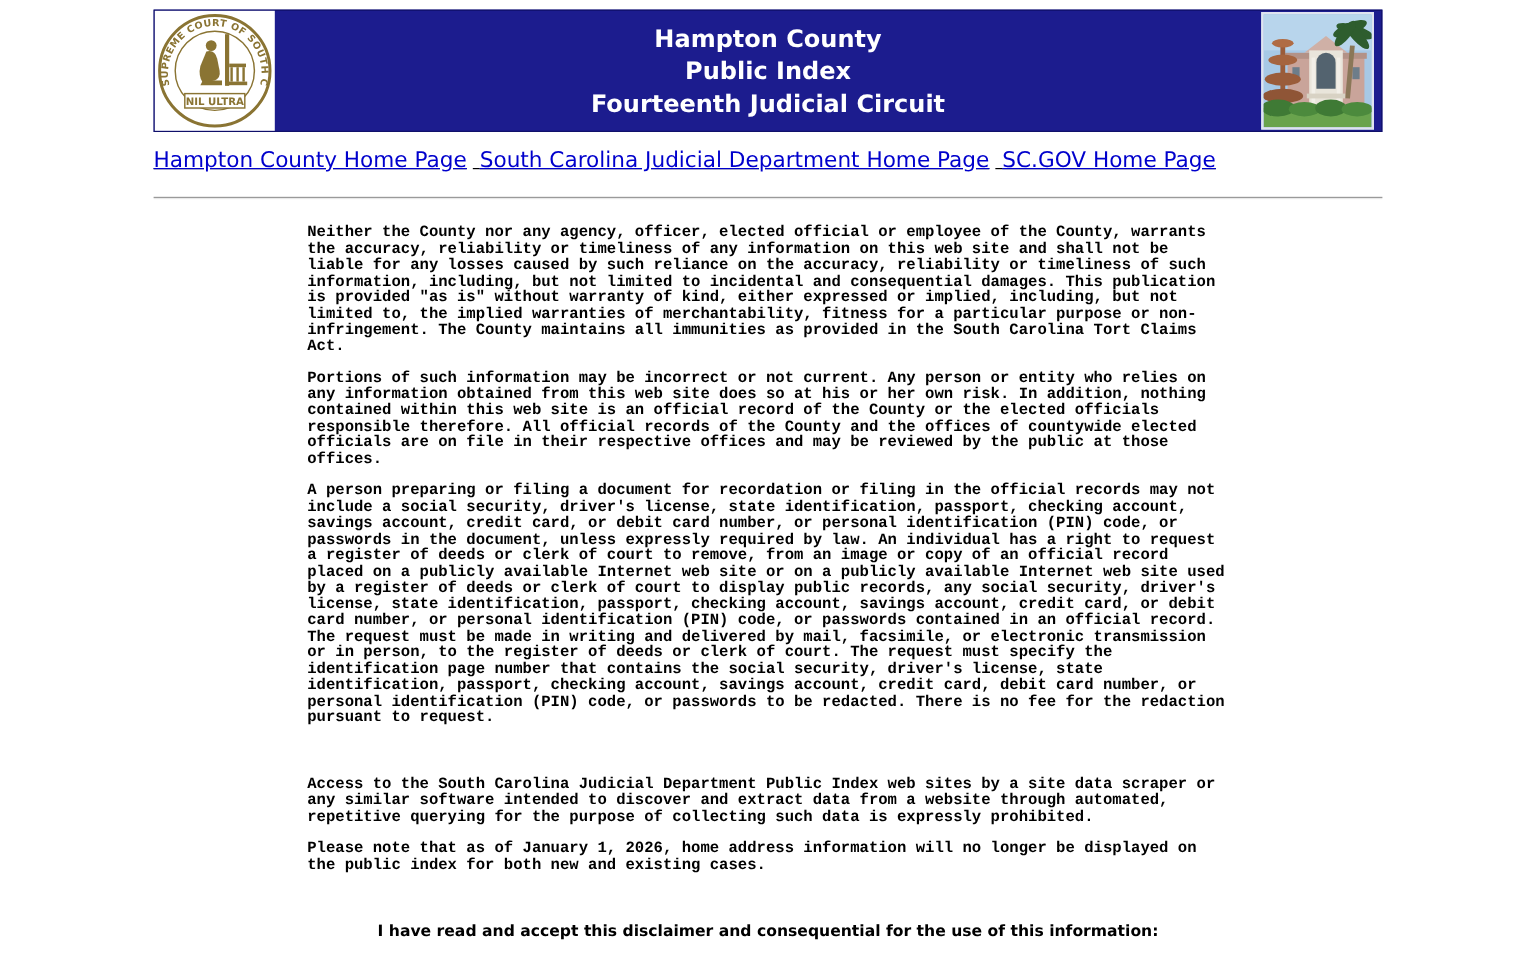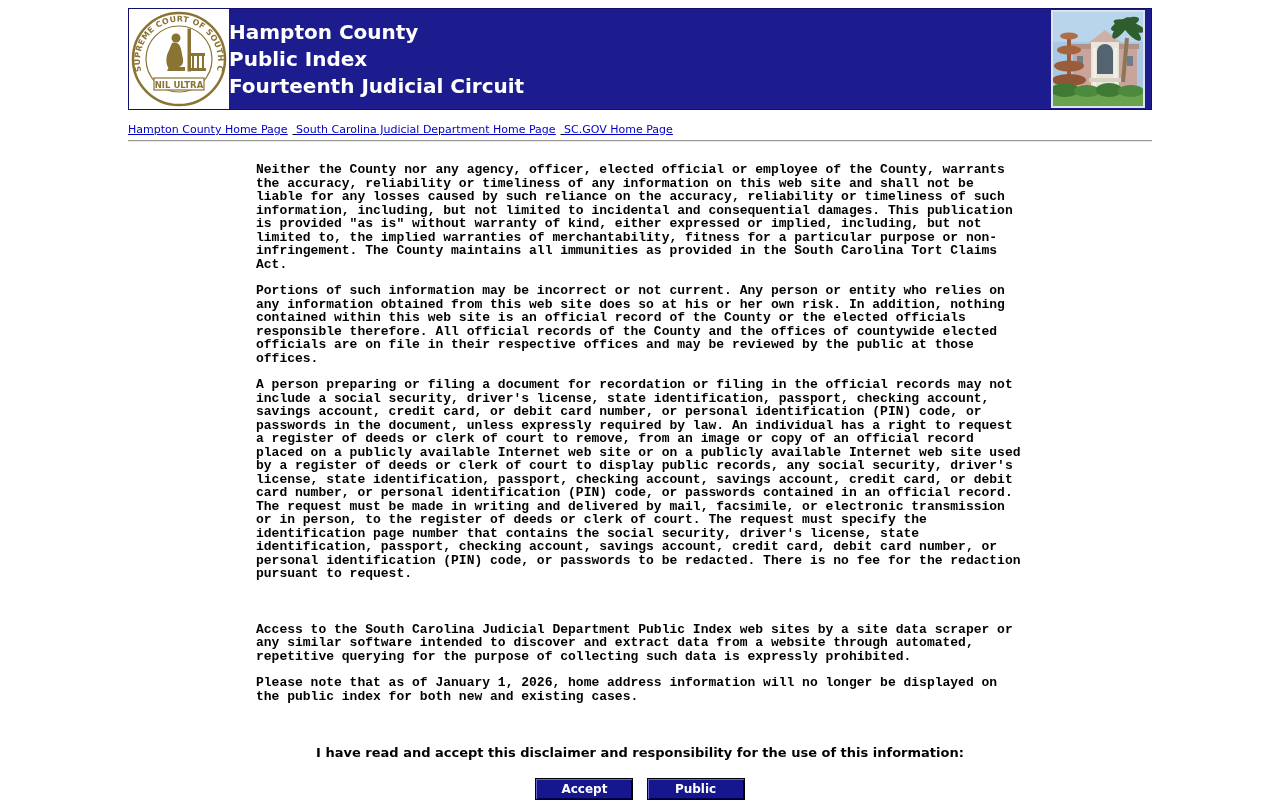--- a/index.html
+++ b/index.html
@@ -16,32 +16,32 @@
     background: var(--header-bg, #1c1c8e);
     height: 102px;
     display: flex; align-items: center;
     border: 1px solid #10106a;
   }
   .seal-box {
     width: 100px; height: 100px; background: #fff;
     flex: 0 0 auto; margin-left: 0;
   }
   .header-title {
-    flex: 1 1 auto; text-align: left;
+    flex: 1 1 auto; text-align: center;
     color: var(--header-text, #ffffff);
     font-weight: bold; font-size: 20px; line-height: 27px;
   }
   .photo-box {
     flex: 0 0 auto; width: 94px; height: 98px;
     margin-right: 6px; border: 2px solid #dfe3f0; background: #a7c9e6;
   }
   .photo-box svg { display: block; }
 
   
-  .nav-row { margin: 13px 0 4px 0; font-size: 11px; text-decoration: underline; }
+  .nav-row { margin: 13px 0 20px 0; font-size: 18px; text-decoration: underline; }
   .nav-row a {
     color: var(--link, #0000cc);
     text-decoration: underline; margin-right: 5px; cursor: pointer;
   }
   hr.rule {
     border: 0; border-top: 1px solid #9a9a9a; border-bottom: 1px solid #e8e8e8;
     margin: 2px 0;
   }
 
   
@@ -163,21 +163,21 @@
   <hr class="rule">
 
   <div class="content">
     <p>Neither the County nor any agency, officer, elected official or employee of the County, warrants the accuracy, reliability or timeliness of any information on this web site and shall not be liable for any losses caused by such reliance on the accuracy, reliability or timeliness of such information, including, but not limited to incidental and consequential damages. This publication is provided "as is" without warranty of kind, either expressed or implied, including, but not limited to, the implied warranties of merchantability, fitness for a particular purpose or non-infringement. The County maintains all immunities as provided in the South Carolina Tort Claims Act.</p>
     <p>Portions of such information may be incorrect or not current. Any person or entity who relies on any information obtained from this web site does so at his or her own risk. In addition, nothing contained within this web site is an official record of the County or the elected officials responsible therefore. All official records of the County and the offices of countywide elected officials are on file in their respective offices and may be reviewed by the public at those offices.</p>
     <p>A person preparing or filing a document for recordation or filing in the official records may not include a social security, driver's license, state identification, passport, checking account, savings account, credit card, or debit card number, or personal identification (PIN) code, or passwords in the document, unless expressly required by law. An individual has a right to request a register of deeds or clerk of court to remove, from an image or copy of an official record placed on a publicly available Internet web site or on a publicly available Internet web site used by a register of deeds or clerk of court to display public records, any social security, driver's license, state identification, passport, checking account, savings account, credit card, or debit card number, or personal identification (PIN) code, or passwords contained in an official record. The request must be made in writing and delivered by mail, facsimile, or electronic transmission or in person, to the register of deeds or clerk of court. The request must specify the identification page number that contains the social security, driver's license, state identification, passport, checking account, savings account, credit card, debit card number, or personal identification (PIN) code, or passwords to be redacted. There is no fee for the redaction pursuant to request.</p>
     <p class="extra-gap">Access to the South Carolina Judicial Department Public Index web sites by a site data scraper or any similar software intended to discover and extract data from a website through automated, repetitive querying for the purpose of collecting such data is expressly prohibited.</p>
     <p>Please note that as of January 1, 2026, home address information will no longer be displayed on the public index for both new and existing cases.</p>
   </div>
 
-  <div class="accept-prompt">I have read and accept this disclaimer and responsibility for the use of this information:</div>
+  <div class="accept-prompt">I have read and accept this disclaimer and consequential for the use of this information:</div>
 
   <div class="button-row">
     <button class="btn">Accept</button>
     <button class="btn">Public</button>
   </div>
 
   <hr class="rule footer-rule">
   <div class="footer-text">CMSWeb 9.5 © 2026 South Carolina Judicial Branch • All rights reserved</div>
 
 </div>

